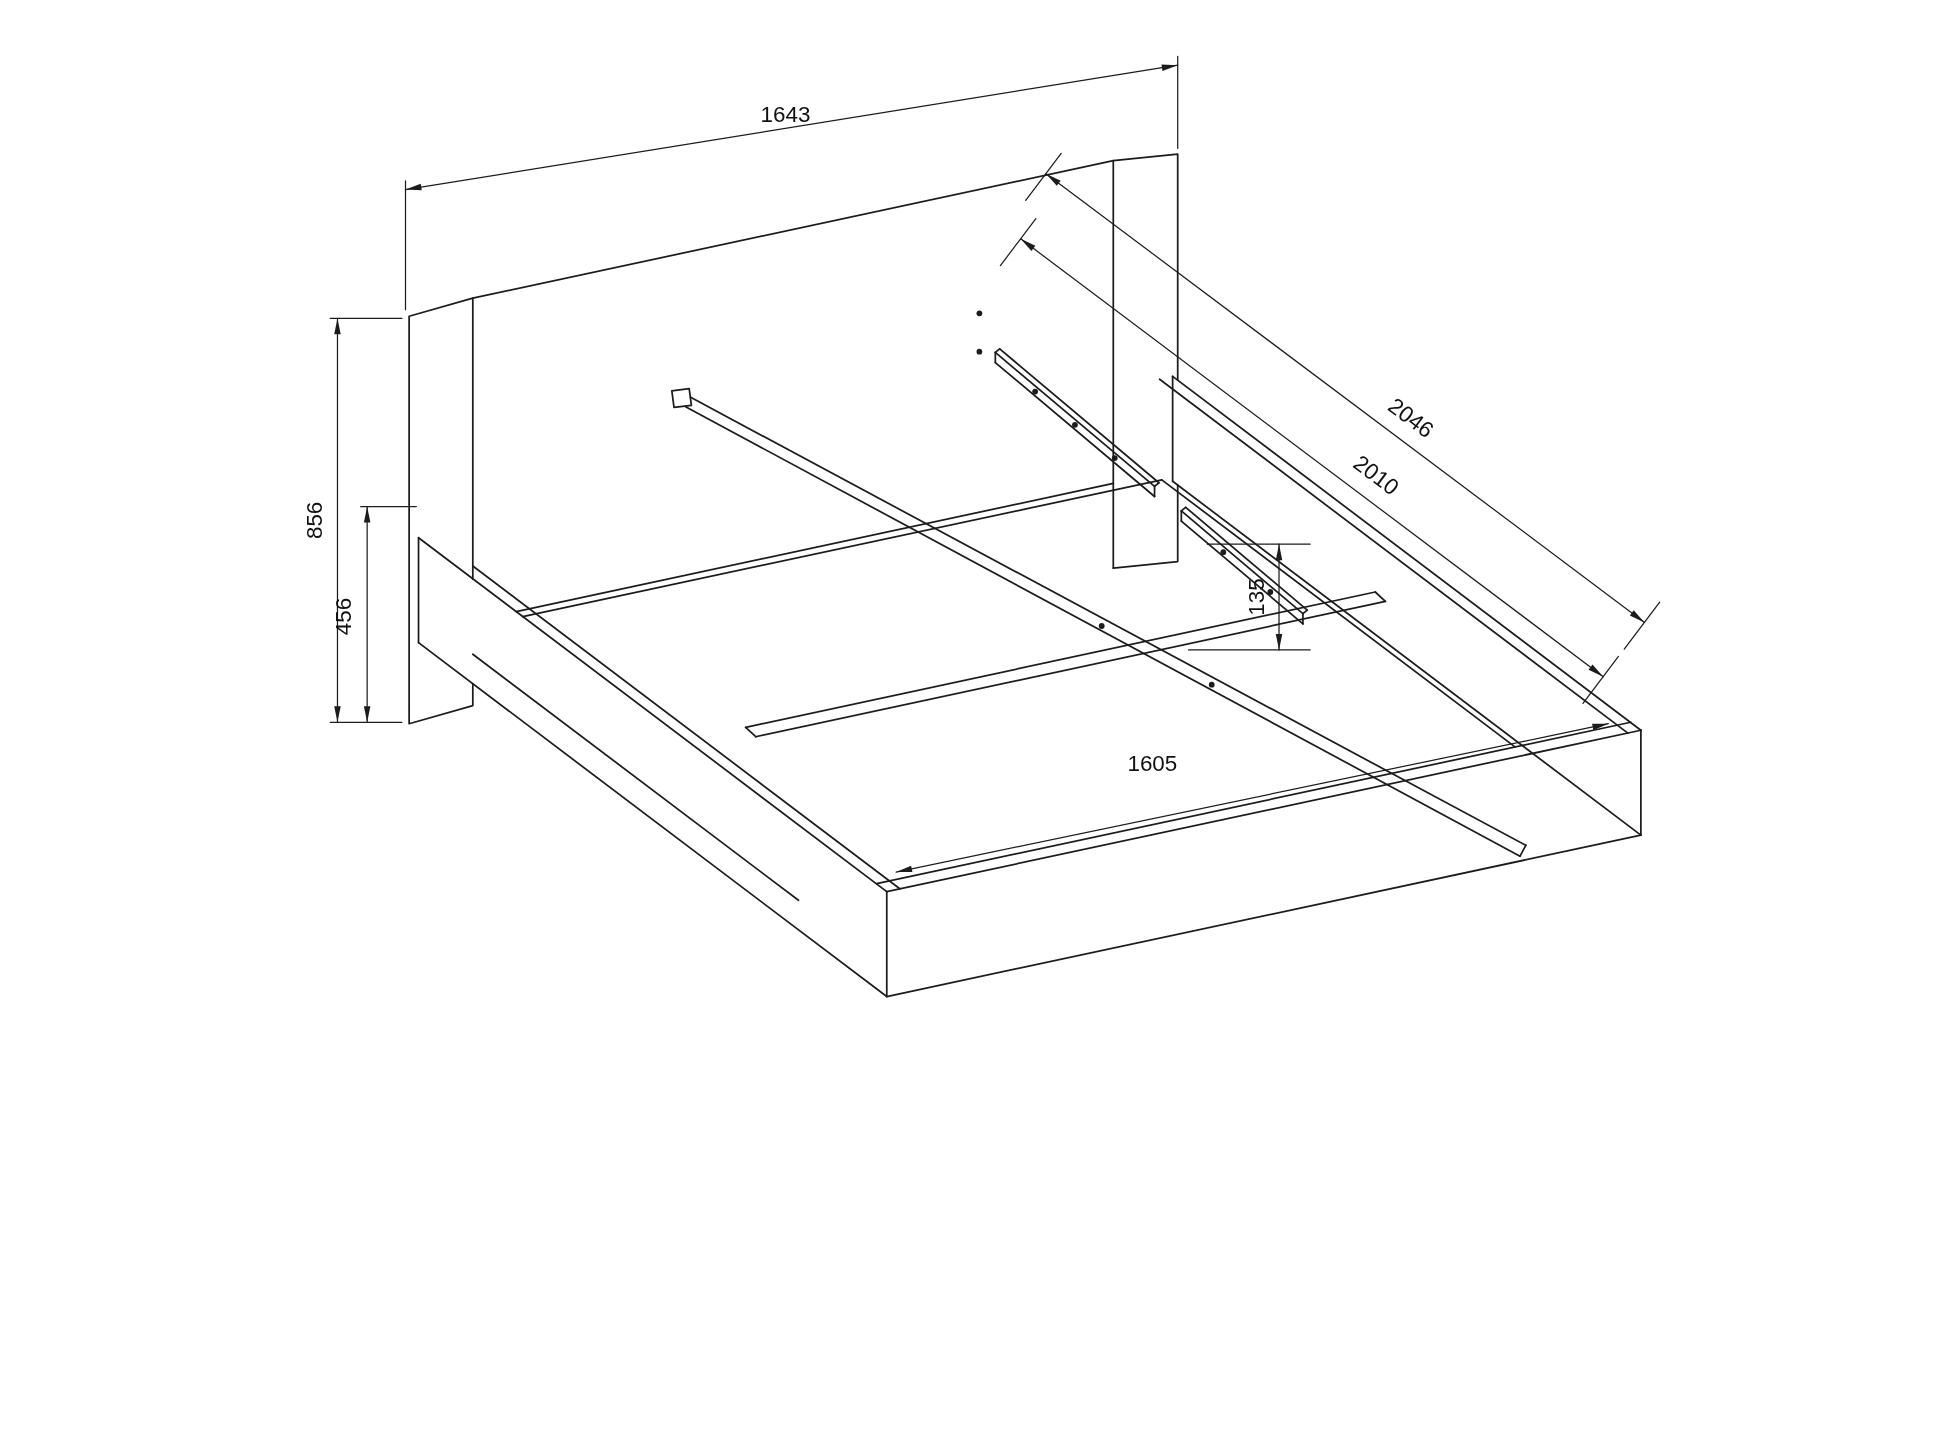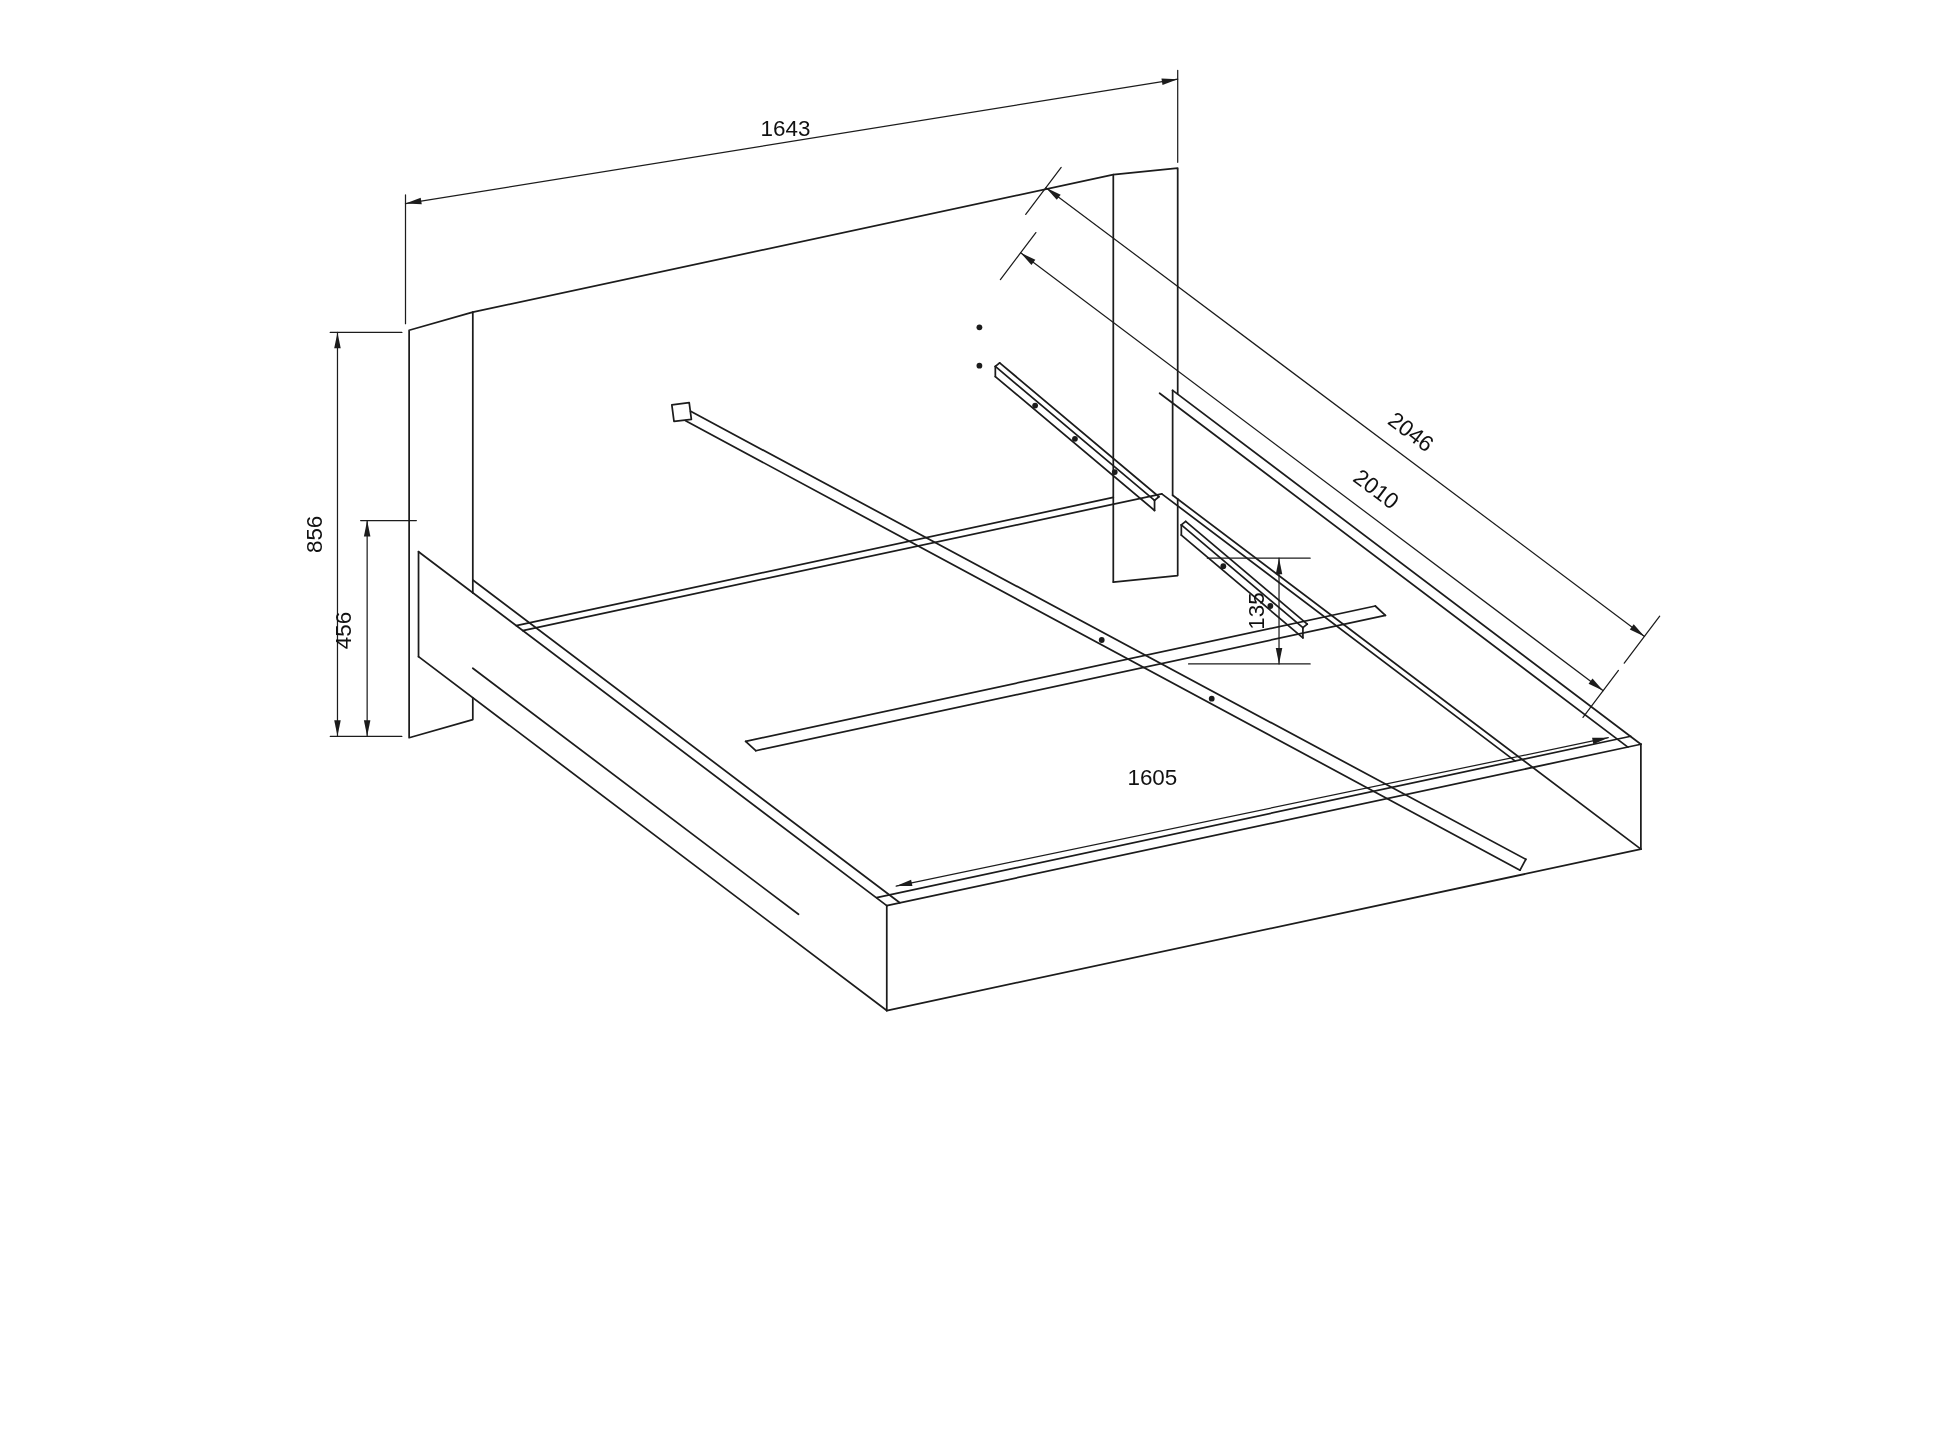--- a/index.html
+++ b/index.html
@@ -1,16 +1,16 @@
 <!DOCTYPE html>
 <html><head>
 <meta charset="utf-8">
 <style>
   html,body{margin:0;padding:0;background:#ffffff;}
-  .canvas{width:1940px;height:1053px;background:#ffffff;position:relative;overflow:hidden;margin-top:14px;}
+  .canvas{width:1940px;height:1053px;background:#ffffff;position:relative;overflow:hidden;}
   svg{display:block;width:100%;height:100%;}
   .part path,.part line,.part polyline{fill:none;stroke:#1c1c1c;stroke-width:2.4;stroke-linejoin:round;stroke-linecap:round;}
   .dim path,.dim line{fill:none;stroke:#1c1c1c;stroke-width:1.7;stroke-linecap:round;}
   .dim text{fill:#111111;font-family:"Liberation Sans",sans-serif;font-size:31px;}
   .dot{fill:#1c1c1c;stroke:none;}
 </style>
 </head>
 <body>
 
 <div class="canvas">

